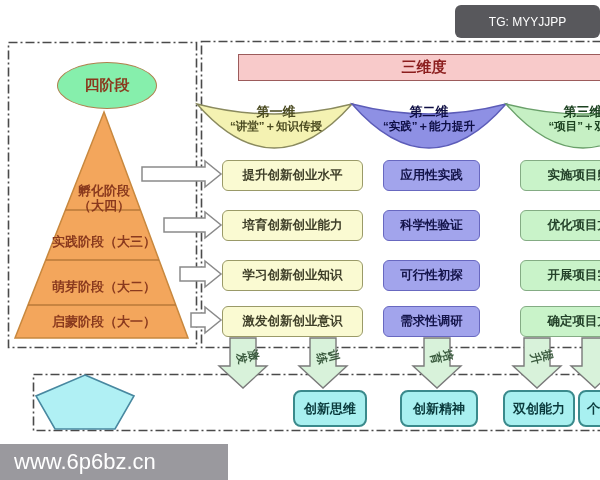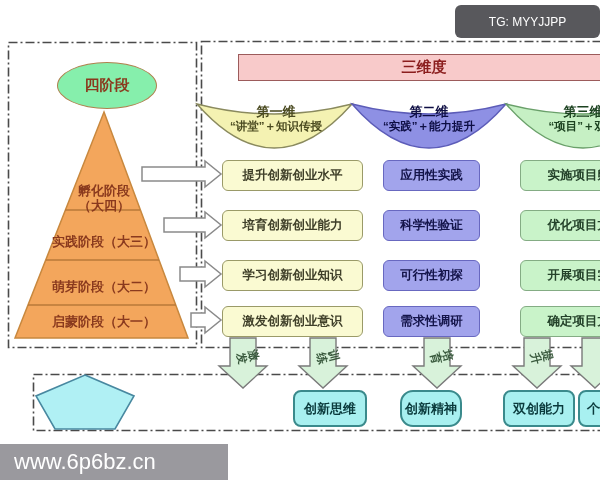--- a/index.html
+++ b/index.html
@@ -108,17 +108,17 @@
   <div class="colbox col3 r3">开展项目实践</div>
   <div class="colbox col3 r4">确定项目方向</div>
 
   <div class="arrow-lbl" style="left:232px;">激发</div>
   <div class="arrow-lbl" style="left:312px;">训练</div>
   <div class="arrow-lbl" style="left:426px;">培育</div>
   <div class="arrow-lbl" style="left:526px;">提升</div>
   <div class="arrow-lbl" style="left:584px;"></div>
 
   <div class="tealbox" style="left:293px;width:74px;">创新思维</div>
-  <div class="tealbox" style="left:400px;width:62px;border-radius:13px;">创新精神</div>
+  <div class="tealbox" style="left:400px;width:78px;">创新精神</div>
   <div class="tealbox" style="left:503px;width:72px;">双创能力</div>
   <div class="tealbox" style="left:578px;width:70px;">个性发展</div>
 
 </div>
 
 </body></html>

